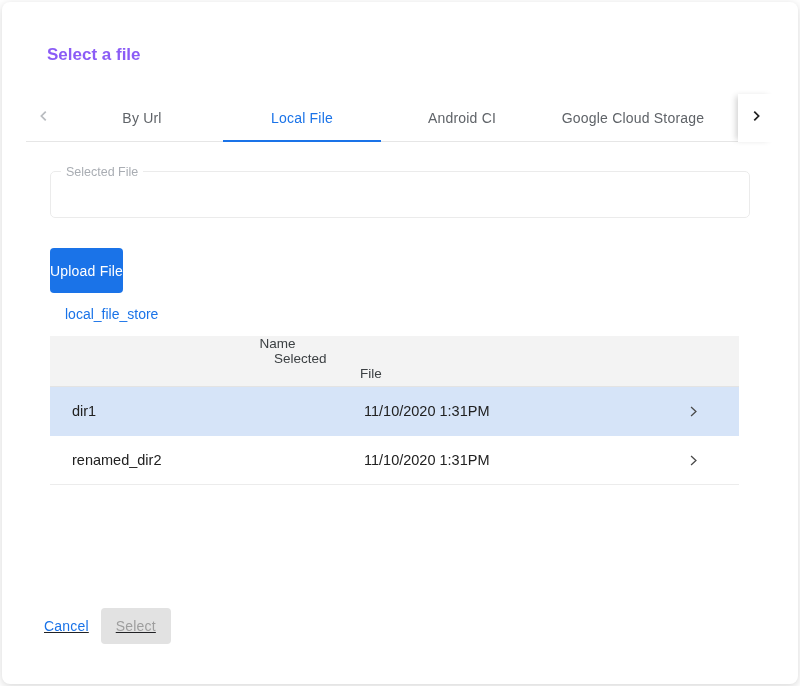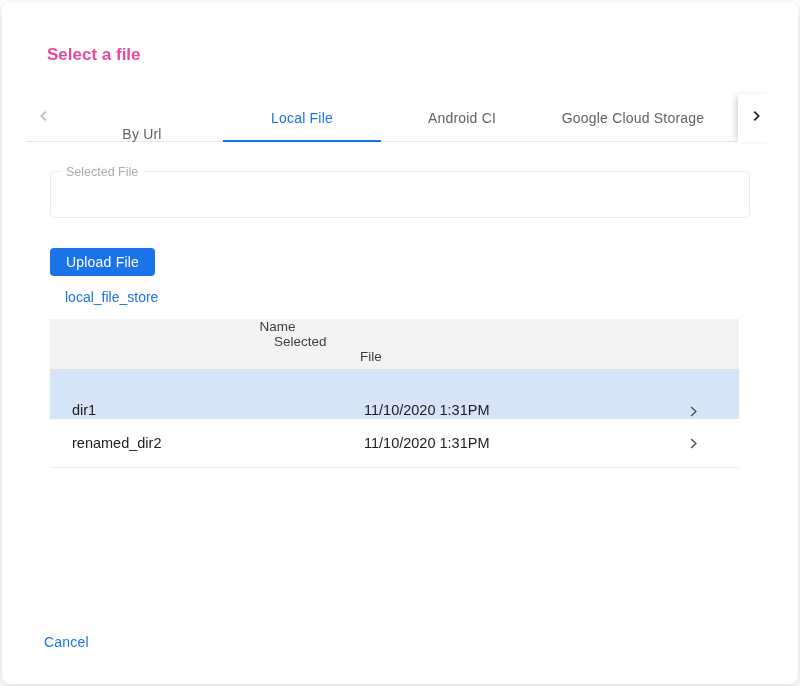--- a/index.html
+++ b/index.html
@@ -1,54 +1,54 @@
 <!DOCTYPE html>
 <html style="--accent: #1a73e8; --selrow: #d6e4f8; --hdrbg: #f3f3f3;"><head>
 <meta charset="utf-8">
 <style>
   :root { --accent:#1a73e8; --selrow:#d6e4f8; --hdrbg:#f3f3f3; }
   * { margin:0; padding:0; box-sizing:border-box; }
   html,body { width:800px; height:686px; background:#fff; font-family:"Liberation Sans","DejaVu Sans",sans-serif; color:#202124; overflow:hidden; }
   .dialog { position:absolute; inset:2px; background:#fff; border-radius:8px; box-shadow:0 2px 8px rgba(0,0,0,0.16); overflow:hidden; }
-  .dialog-title { margin:42px 45px 0; font-size:17px; line-height:21px; color:#ec4899; }
+  .dialog-title { margin:42px 45px 0; font-size:17px; line-height:21px; color:#8b5cf6; }
 
   
   .tab-bar { position:relative; display:flex; align-items:stretch; height:48px; margin:29px 24px 0; }
   .tab-border { position:absolute; left:0; right:36px; bottom:0; height:1px; background:#e6e6e6; }
   .paginator { width:36px; display:flex; align-items:center; justify-content:center; cursor:pointer; background:#fff; }
   .paginator.prev svg { stroke:#b9bcc0; }
   .paginator.next { margin-left:auto; position:relative; z-index:2; box-shadow:-4px 0 6px -2px rgba(0,0,0,0.18); }
   .paginator.next svg { stroke:#212121; }
   .tab { position:relative; display:flex; align-items:center; justify-content:center; font-size:14px; font-weight:500; letter-spacing:0.2px; color:#5f6368; cursor:pointer; }
-  .tab-byurl { width:160px;align-items:flex-end; } .tab-localfile { width:160px; } .tab-androidci { width:160px; } .tab-gcs { width:182px; }
+  .tab-byurl { width:160px; } .tab-localfile { width:160px; } .tab-androidci { width:160px; } .tab-gcs { width:182px; }
   .tab.active { color:var(--accent); }
   .tab.active::after { content:""; position:absolute; left:1px; right:1px; bottom:0; height:2px; background:var(--accent); }
 
   
   .content { padding:0 48px; }
   .field { position:relative; margin-top:29px; height:47px; border:1px solid #ebebeb; border-radius:5px; background:#fff; }
   .field-label { position:absolute; top:-7px; left:10px; background:#fff; padding:0 5px; font-size:12.5px; color:#a9adb3;text-align:center; }
   .field-input { position:absolute; inset:6px 12px; width:calc(100% - 24px); border:none; outline:none; font-size:14px; font-family:inherit; color:#202124; background:transparent; }
 
-  .upload-btn { margin-top:30px; height:28px; padding:0 16px; background:var(--accent); color:#fff; border:none; border-radius:4px; font-size:14px; font-weight:500; letter-spacing:0.2px; font-family:inherit; cursor:pointer; }
+  .upload-btn { margin-top:30px; height:45px; padding:0 0; background:var(--accent); color:#fff; border:none; border-radius:4px; font-size:14px; font-weight:500; letter-spacing:0.2px; font-family:inherit; cursor:pointer; }
   .store-link { display:inline-block; margin:13px 0 0 15px; font-size:14px; color:var(--accent); text-decoration:none; cursor:pointer; }
 
   
   .file-table { margin-top:13px; width:689px; }
   .t-row { display:flex; align-items:center; height:49px; border-bottom:1px solid #ececec; font-size:14.5px; color:#212121; }
   .t-head { height:51px; background:var(--hdrbg); border-bottom:1px solid #e3e3e3; font-size:13.5px; font-weight:500; color:#3c4043;flex-direction:column; }
-  .t-row.selected { background:var(--selrow); border-bottom-color:var(--selrow);align-items:flex-end; }
+  .t-row.selected { background:var(--selrow); border-bottom-color:var(--selrow); }
   .col-name { width:314px; padding-left:22px; }
   .col-ts { width:241px; }
   .col-size { width:69px; }
   .col-chevron { flex:1; display:flex; align-items:center; padding-left:13px; }
   .row-chevron svg { stroke:#4a4a4a; display:block; cursor:pointer; }
 
   
-  .footer { position:absolute; left:30px; bottom:24px; display:flex; align-items:flex-start; }
+  .footer { position:absolute; left:30px; bottom:40px; display:flex; align-items:flex-start;text-decoration:underline; }
   .cancel-btn { height:36px; padding:0 12px; background:transparent; border:none; font-size:14px; font-weight:500; letter-spacing:0.2px; color:var(--accent); font-family:inherit; cursor:pointer; border-radius:4px; }
   .select-btn { height:36px; width:70px; margin-left:0px; background:#e2e2e2; border:none; border-radius:4px; font-size:14px; font-weight:500; letter-spacing:0.2px; color:#9e9e9e; font-family:inherit; cursor:default; }
 </style>
 </head>
 <body>
 
 <div class="dialog">
 
   <h1 class="dialog-title">Select a file</h1>
 
@@ -126,15 +126,16 @@
               </svg>
         </span>
           </div>
       </div>
     </div>
 
   </div>
 
   <div class="footer">
     <button class="cancel-btn">Cancel</button>
+    <button class="select-btn" disabled="">Select</button>
   </div>
 
 </div>
 
 </body></html>

